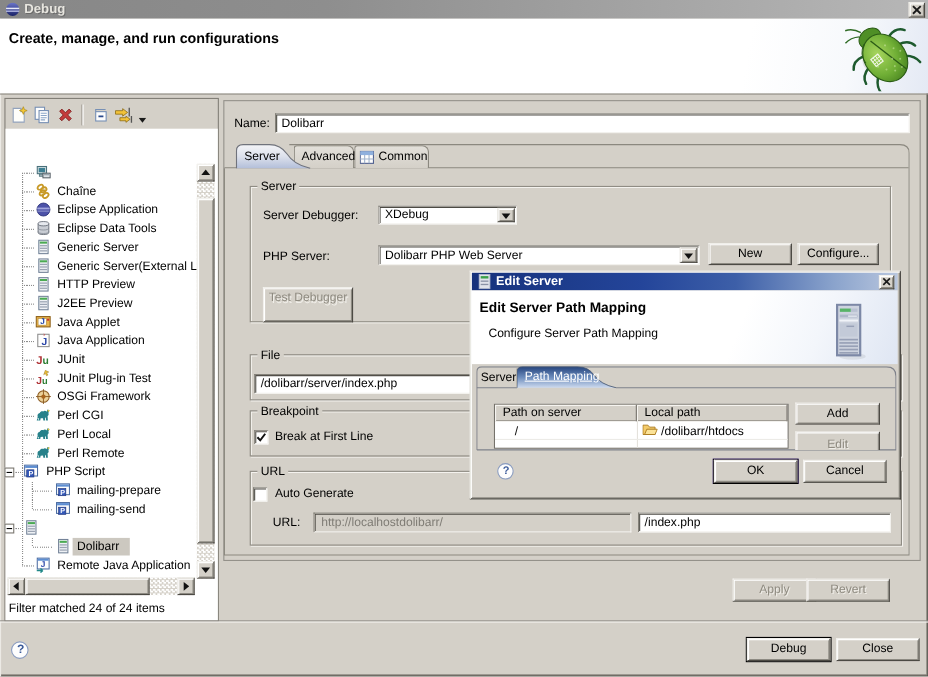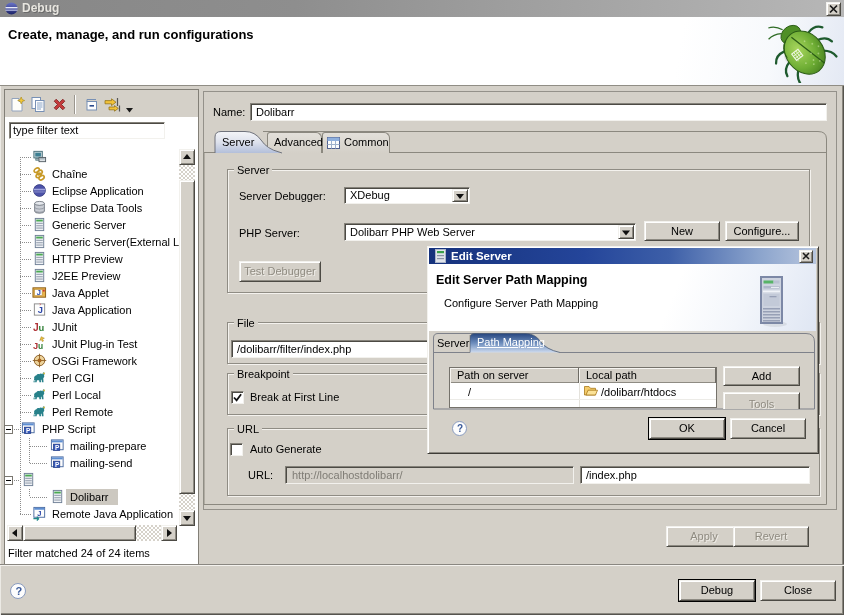--- a/index.html
+++ b/index.html
@@ -108,23 +108,20 @@
         <g fill="#f2c23a" stroke="#8a6a10" stroke-width="0.7">
           <path d="M1,4.6 h6.5 V2.8 l4.5,3.4 -4.5,3.4 V7.8 H1 Z"></path>
           <path d="M5,11 h5.5 V9.6 l3.8,2.8 -3.8,2.8 V13.8 H5 Z"></path>
         </g>
         <path d="M13.5,2 v8 M15.5,9.5 v6" stroke="#555" stroke-width="1.2"></path>
       </svg></div>
 <div style="left:126px;top:103px;width:7px;height:5px;"><svg width="7" height="5">
         <path d="M0,0 h7 l-3.5,4.5 Z" fill="#1a1a1a"></path>
       </svg></div>
 <div style="left:5px;top:117px;width:193px;height:447px;background:#fff;"></div>
-<div class="sunken" style="left:9px;top:122px;width:156px;height:17px;">
-      <div style="left:3px;top:1px;line-height:13px;">type filter text</div>
-    </div>
 <div class="vd" style="left:20px;top:157px;width:1px;height:357px;"></div>
 <div class="hd" style="left:20px;top:157px;width:11px;height:1px;"></div>
 <div style="left:32px;top:149px;width:15px;height:15px;"><svg width="15" height="15" viewBox="0 0 16 16">
         <rect x="2" y="2.5" width="9" height="7" fill="#c2d4d8" stroke="#49707a"></rect>
         <rect x="3.5" y="4" width="6" height="4" fill="#3d7f92"></rect>
         <rect x="4" y="10" width="5" height="2" fill="#9fb0b4" stroke="#49707a" stroke-width="0.7"></rect>
         <rect x="7.5" y="9" width="7" height="4.5" fill="#dde2e6" stroke="#555f66"></rect>
         <rect x="8.5" y="10" width="5" height="1" fill="#8899a2"></rect>
       </svg></div>
 <div class="hd" style="left:20px;top:174px;width:11px;height:1px;"></div>
@@ -364,28 +361,28 @@
       <div class="raised" style="right:1px;top:1px;width:16px;height:14px;"><svg width="14" height="13">
           <path d="M3,4.5 h8 l-4,5 Z" fill="#111"></path>
         </svg></div>
     </div>
 <div class="raised" style="left:644px;top:221px;width:76px;height:20px;">
       <div class="btntx" style="top:3px;">New</div>
     </div>
 <div class="raised" style="left:725px;top:221px;width:74px;height:20px;">
       <div class="btntx" style="top:3px;">Configure...</div>
     </div>
-<div class="raised" style="left:239px;top:261px;width:82px;height:21px;">
+<div class="raised" style="left:239px;top:261px;width:82px;height:32px;">
       <div class="btntx dis" style="top:3px;">Test Debugger</div>
     </div>
 <div class="etched" style="left:227px;top:322px;width:593px;height:42px;">
       <div class="glabel" style="left:6px;top:-6px;">File</div>
     </div>
 <div class="sunken" style="left:231px;top:340px;width:576px;height:18px;">
-      <div style="left:5px;top:2px;line-height:13px;">/dolibarr/filter/index.php</div>
+      <div style="left:5px;top:2px;line-height:13px;">/dolibarr/server/index.php</div>
     </div>
 <div class="etched" style="left:227px;top:373px;width:593px;height:42px;">
       <div class="glabel" style="left:6px;top:-6px;">Breakpoint</div>
     </div>
 <div class="sunken" style="left:231px;top:391px;width:13px;height:13px;">
       <svg width="11" height="11" style="position:absolute;left:0;top:0;">
         <path d="M2,5.5 l2.6,2.8 4.5,-6" stroke="#111" stroke-width="1.8" fill="none"></path>
       </svg>
     </div>
 <div class="lbl" style="left:250px;top:390px;width:150px;height:15px;">Break at First Line</div>
@@ -489,21 +486,21 @@
         <path d="M0.5,1.5 h4.5 l1.5,1.8 h5 V10 H0.5 Z" fill="#f4cb6a" stroke="#a8781a" stroke-width="0.8"></path>
         <path d="M2,10 l2,-4.8 h9.5 L11.5,10 Z" fill="#fbe297" stroke="#a8781a" stroke-width="0.8"></path>
       </svg></div>
 <div class="lbl" style="left:601px;top:385px;width:110px;height:15px;">/dolibarr/htdocs</div>
 <div style="left:450px;top:399px;width:266px;height:1px;background:#ecebe7;"></div>
 <div class="raised" style="left:723px;top:366px;width:77px;height:20px;">
       <div class="btntx" style="top:3px;">Add</div>
     </div>
 <div style="left:434px;top:392px;width:380px;height:17px;overflow:hidden;">
       <div class="raised" style="left:289px;top:0;width:77px;height:20px;">
-        <div class="btntx dis" style="top:5px;">Tools</div>
+        <div class="btntx dis" style="top:5px;">Edit</div>
       </div>
     </div>
 <div style="left:452px;top:421px;width:15px;height:15px;border:1px solid #8a9cc0;border-radius:50%;background:#fdfdfd;">
       <div style="left:4px;top:0.5px;font-size:10px;font-weight:bold;color:#3a5a9a;">?</div>
     </div>
 <div style="left:648px;top:417px;width:78px;height:23px;border:1px solid #000;background:#8b5cf6;">
       <div class="raised" style="left:0;top:0;width:76px;height:21px;">
         <div class="btntx" style="top:3px;">OK</div>
       </div>
     </div>

